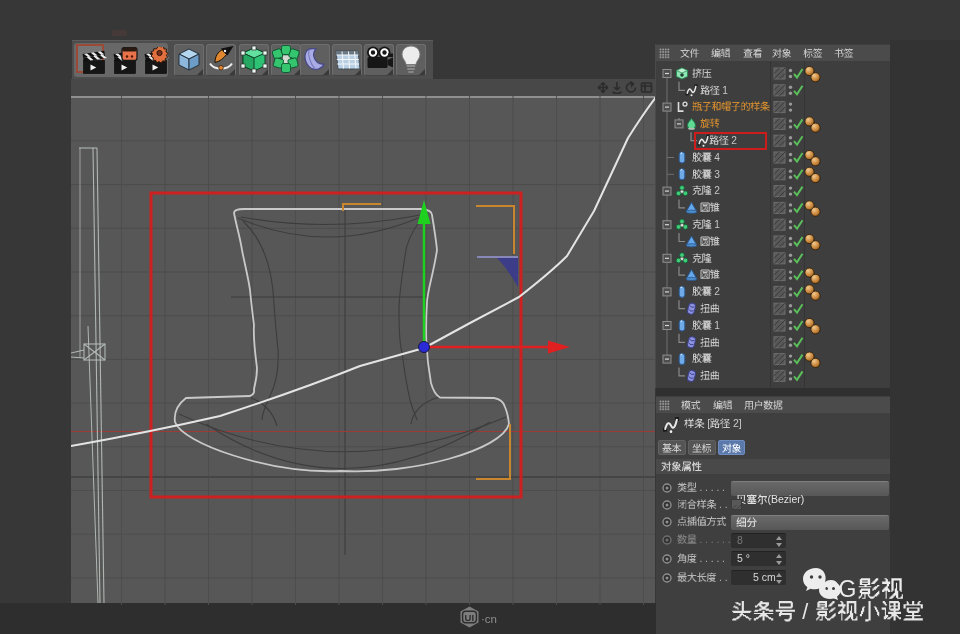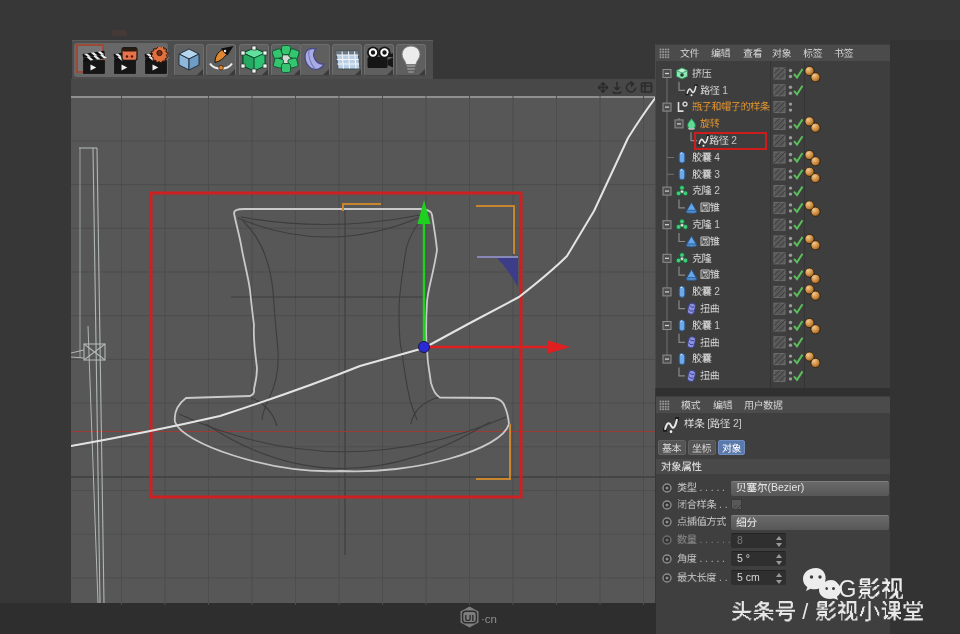--- a/index.html
+++ b/index.html
@@ -903,21 +903,21 @@
       <circle cx="5" cy="5" r="1.5" fill="#8e8e8e"></circle>
     </svg>
     <div class="a" style="left:21px;top:86.2px">
       <svg width="45" height="11" viewBox="0 0 45 11" style="overflow:visible;display:block" fill="#b5b5b5" font-family="Liberation Sans, sans-serif">
         <text x="19.6" y="8.9" font-size="10.2px" fill="#b5b5b5">&nbsp;.&nbsp;.&nbsp;.&nbsp;.&nbsp;.</text>
         <use href="#u7c7b" transform="translate(0.0) scale(0.5100)"></use>
         <use href="#u578b" transform="translate(9.8) scale(0.5100)"></use>
       </svg>
     </div>
     <div class="a" style="left:75px;top:84.5px;width:158px;height:15px;background:linear-gradient(#696969,#575757);border-radius:2px;border-top:1px solid #7e7e7e">
-      <div class="a" style="left:5px;top:0">
+      <div class="a" style="left:5px;top:12px">
         <svg width="69" height="12" viewBox="0 0 69 12" style="overflow:visible;display:block" fill="#e2e2e2" font-family="Liberation Sans, sans-serif">
           <text x="31.5" y="9.2" font-size="10.5px" fill="#e2e2e2">(Bezier)</text>
           <use href="#u8d1d" transform="translate(0.0) scale(0.5250)"></use>
           <use href="#u585e" transform="translate(10.5) scale(0.5250)"></use>
           <use href="#u5c14" transform="translate(21.0) scale(0.5250)"></use>
         </svg>
       </div>
     </div>
     <svg class="a" style="left:6px;top:104.0px" width="10" height="10">
       <circle cx="5" cy="5" r="4" fill="#323232" stroke="#8e8e8e" stroke-width="1.4"></circle>
@@ -1005,21 +1005,21 @@
     <div class="a" style="left:21px;top:175.7px">
       <svg width="49" height="11" viewBox="0 0 49 11" style="overflow:visible;display:block" fill="#b5b5b5" font-family="Liberation Sans, sans-serif">
         <text x="39.2" y="8.9" font-size="10.2px" fill="#b5b5b5">&nbsp;.&nbsp;.</text>
         <use href="#u6700" transform="translate(0.0) scale(0.5100)"></use>
         <use href="#u5927" transform="translate(9.8) scale(0.5100)"></use>
         <use href="#u957f" transform="translate(19.6) scale(0.5100)"></use>
         <use href="#u5ea6" transform="translate(29.4) scale(0.5100)"></use>
       </svg>
     </div>
     <div class="a" style="left:75px;top:174.0px;width:55px;height:15px;background:#2f2f2f;border-radius:2px;border-top:1px solid #222">
-      <div class="a" style="left:6px;top:1px">
+      <div class="a" style="left:22px;top:1px">
         <svg width="23" height="12" viewBox="0 0 23 12" style="overflow:visible;display:block" fill="#d8d8d8" font-family="Liberation Sans, sans-serif">
           <text x="0.0" y="9.2" font-size="10.5px" fill="#d8d8d8">5&nbsp;cm</text>
         </svg>
       </div>
       <svg class="a" style="left:44px;top:2px" width="8" height="11">
         <path d="M4 0l3 4H1zM4 11l3-4H1z" fill="#9a9a9a"></path>
       </svg>
     </div>
 </div>
 

